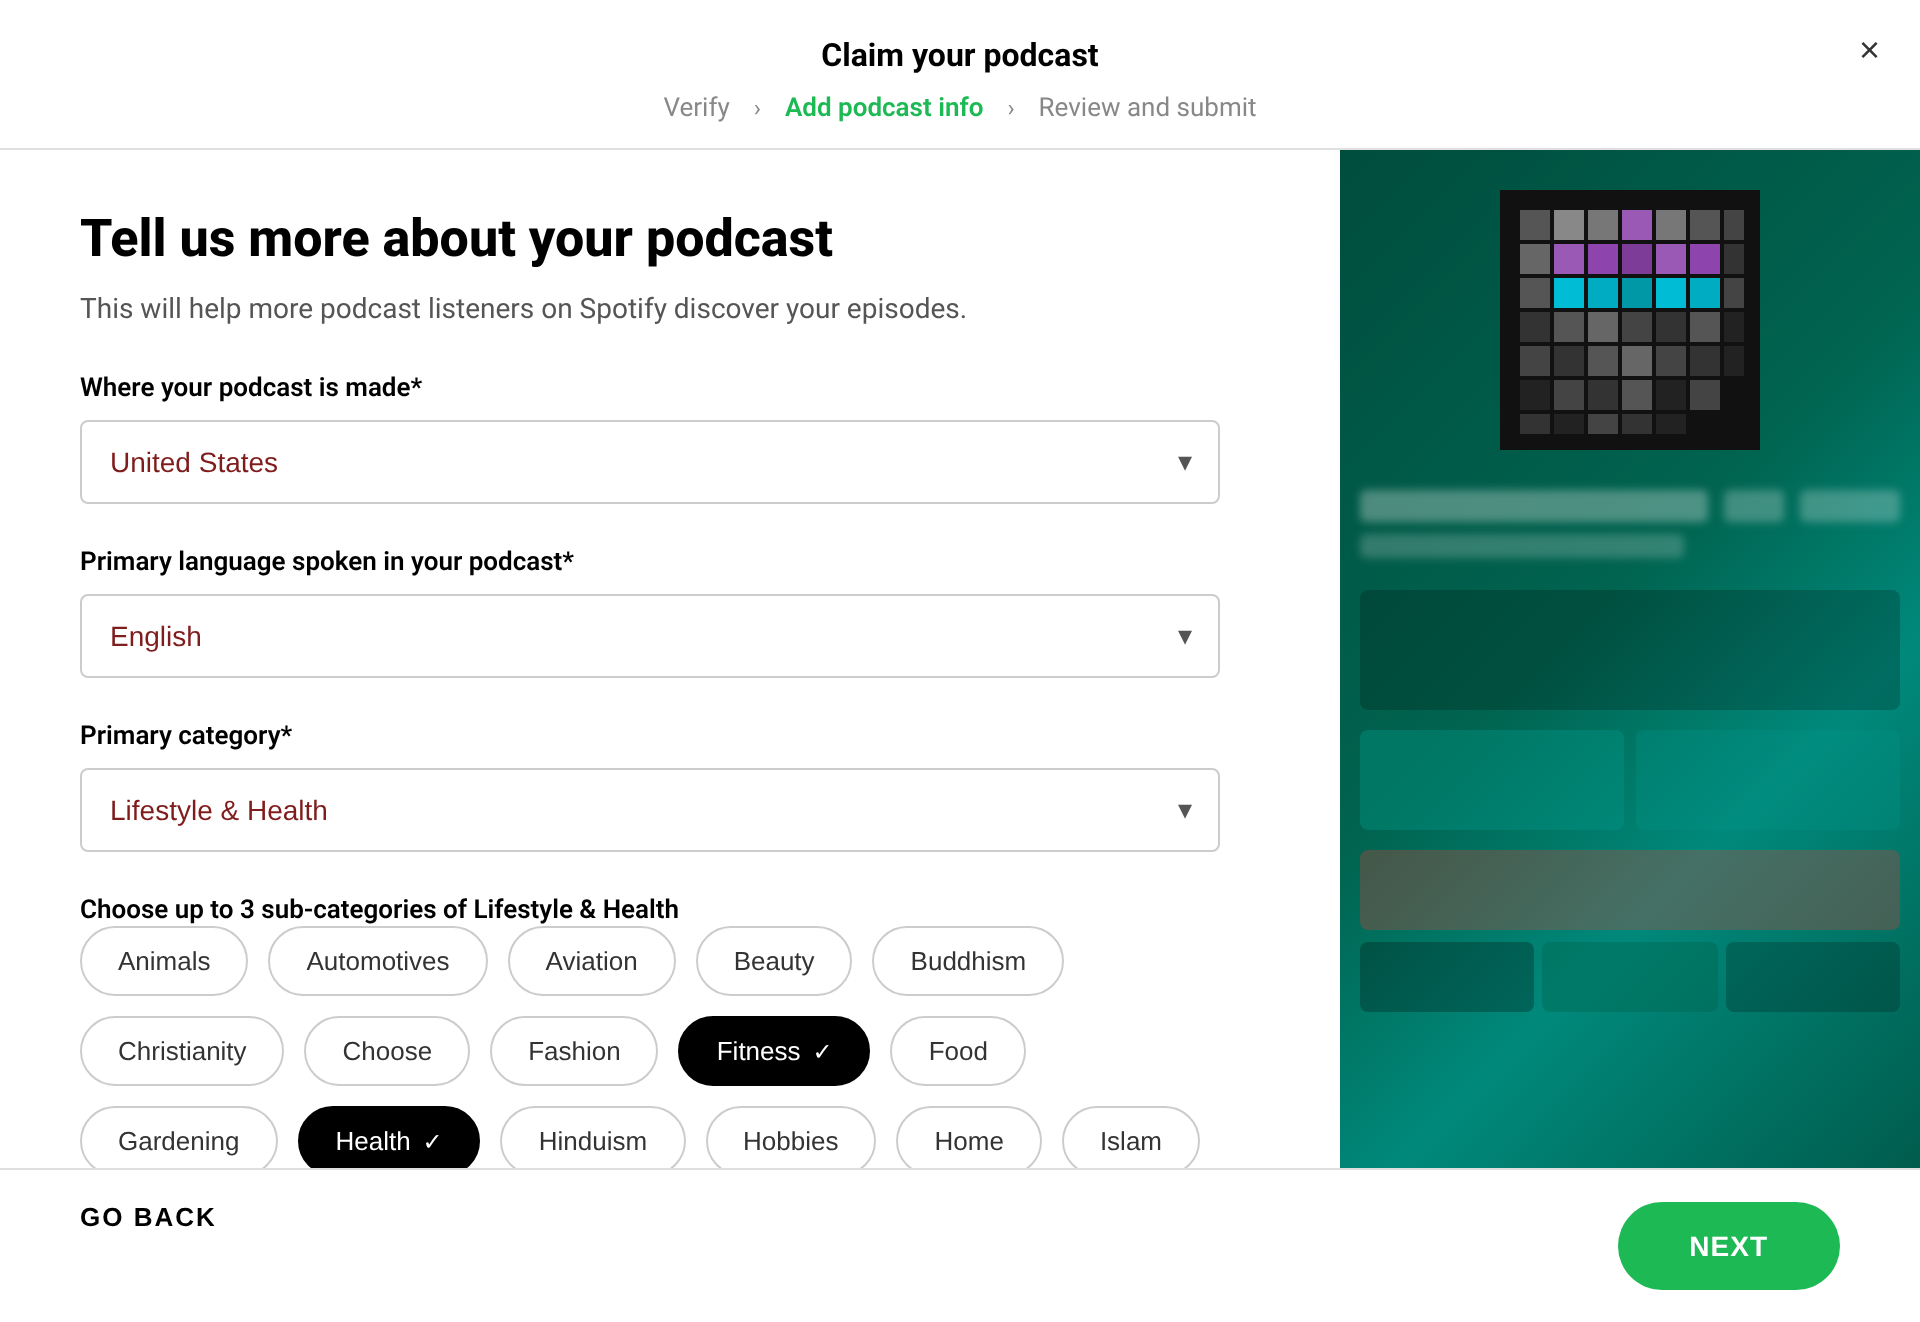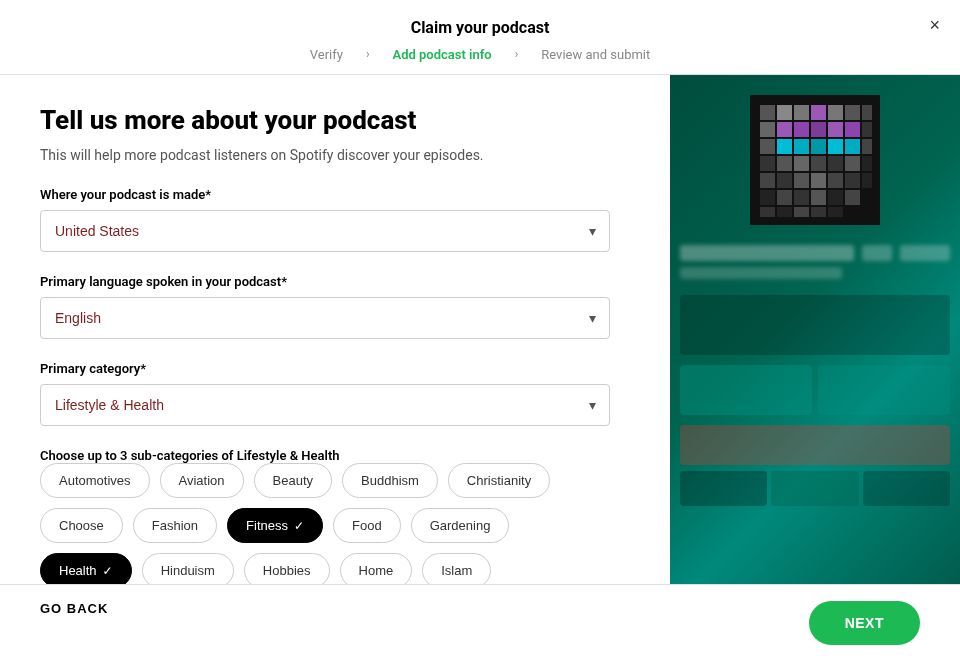--- a/index.html
+++ b/index.html
@@ -23,21 +23,21 @@
 
     .modal-title {
       font-size: 16px;
       font-weight: 700;
       color: #000;
       margin-bottom: 10px;
     }
 
     .breadcrumb {
       display: flex;
-      gap: 23px;
+      gap: 12px;
       font-size: 13px;
       padding-bottom: 12px;
     }
 
     .breadcrumb-item {
       color: #888;
     }
 
     .breadcrumb-item.active {
       color: #1db954;
@@ -266,20 +266,21 @@
         <option>Business</option>
         <option>News</option>
         <option>Comedy</option>
         <option>True Crime</option>
       </select>
       <span class="chevron-icon">▾</span>
     </div>
 
     <div class="subcategory-label">Choose up to 3 sub-categories of Lifestyle &amp; Health</div>
     <div class="subcategory-grid" id="subcategory-grid">
+        <button class="subcategory-btn">Animals</button>
         <button class="subcategory-btn">Automotives</button>
         <button class="subcategory-btn">Aviation</button>
         <button class="subcategory-btn">Beauty</button>
         <button class="subcategory-btn">Buddhism</button>
         <button class="subcategory-btn">Christianity</button>
         <button class="subcategory-btn">Choose</button>
         <button class="subcategory-btn">Fashion</button>
         <button class="subcategory-btn selected">Fitness<span class="check-icon">✓</span></button>
         <button class="subcategory-btn">Food</button>
         <button class="subcategory-btn">Gardening</button>

